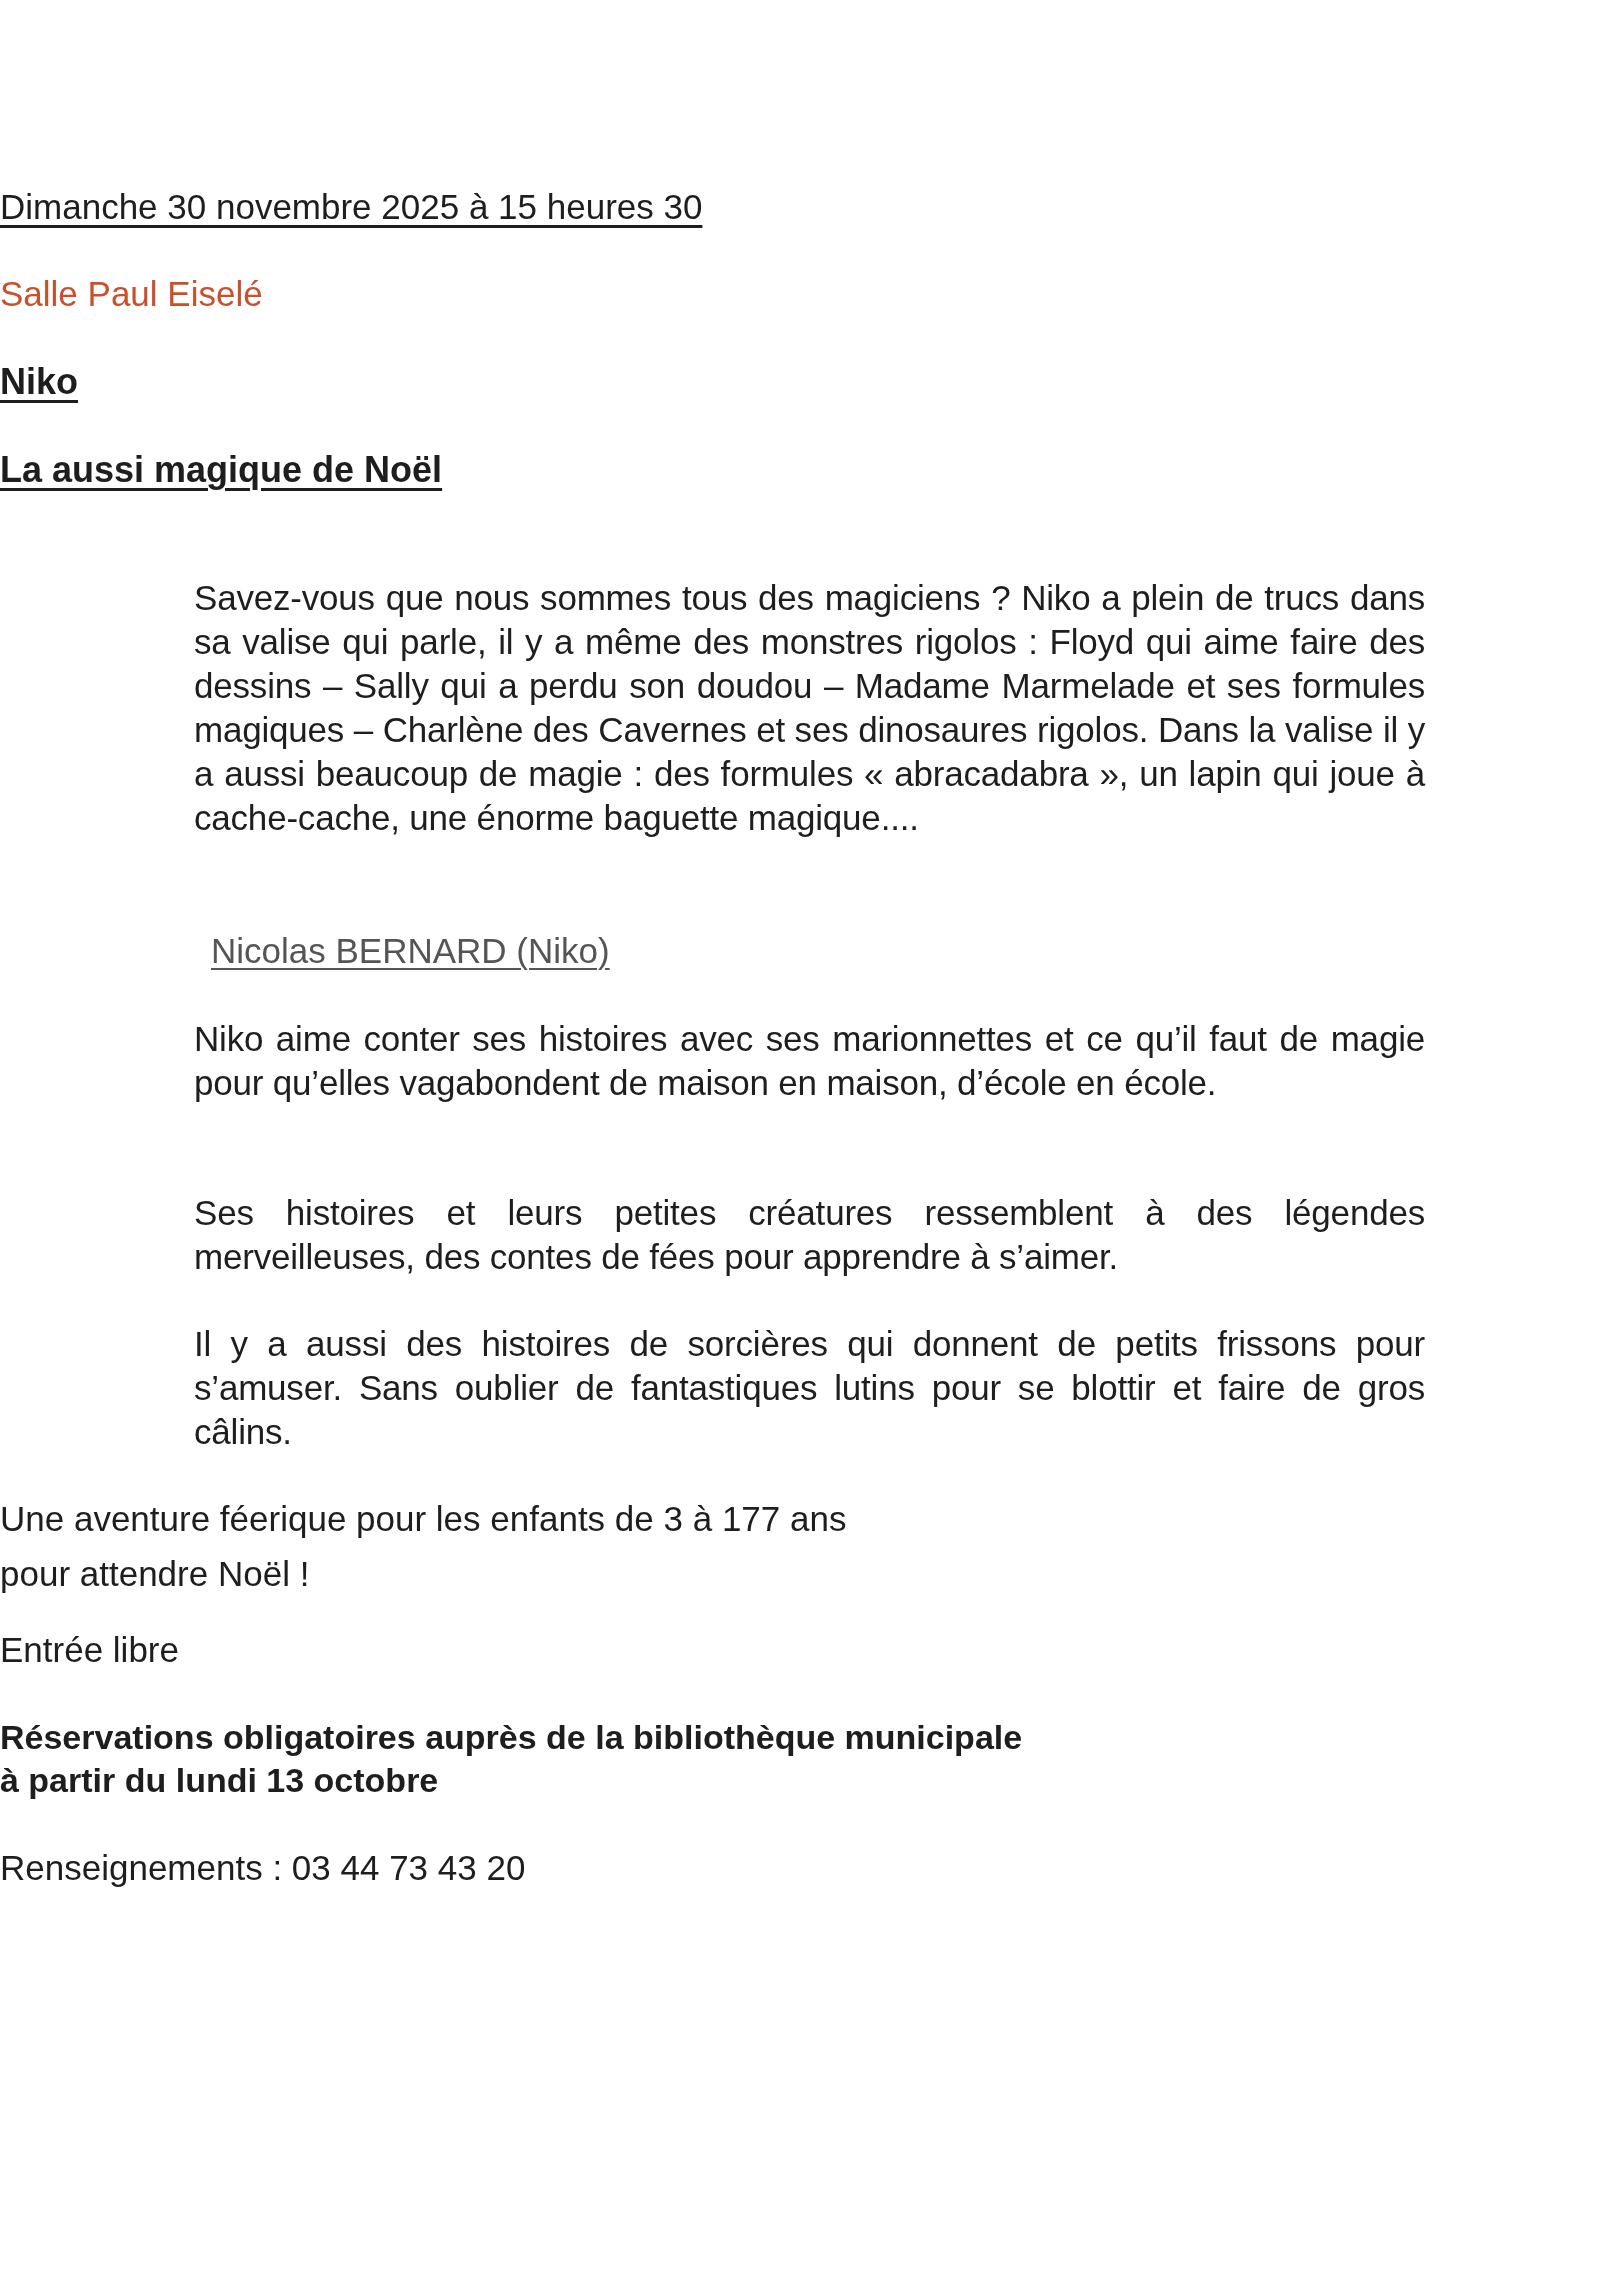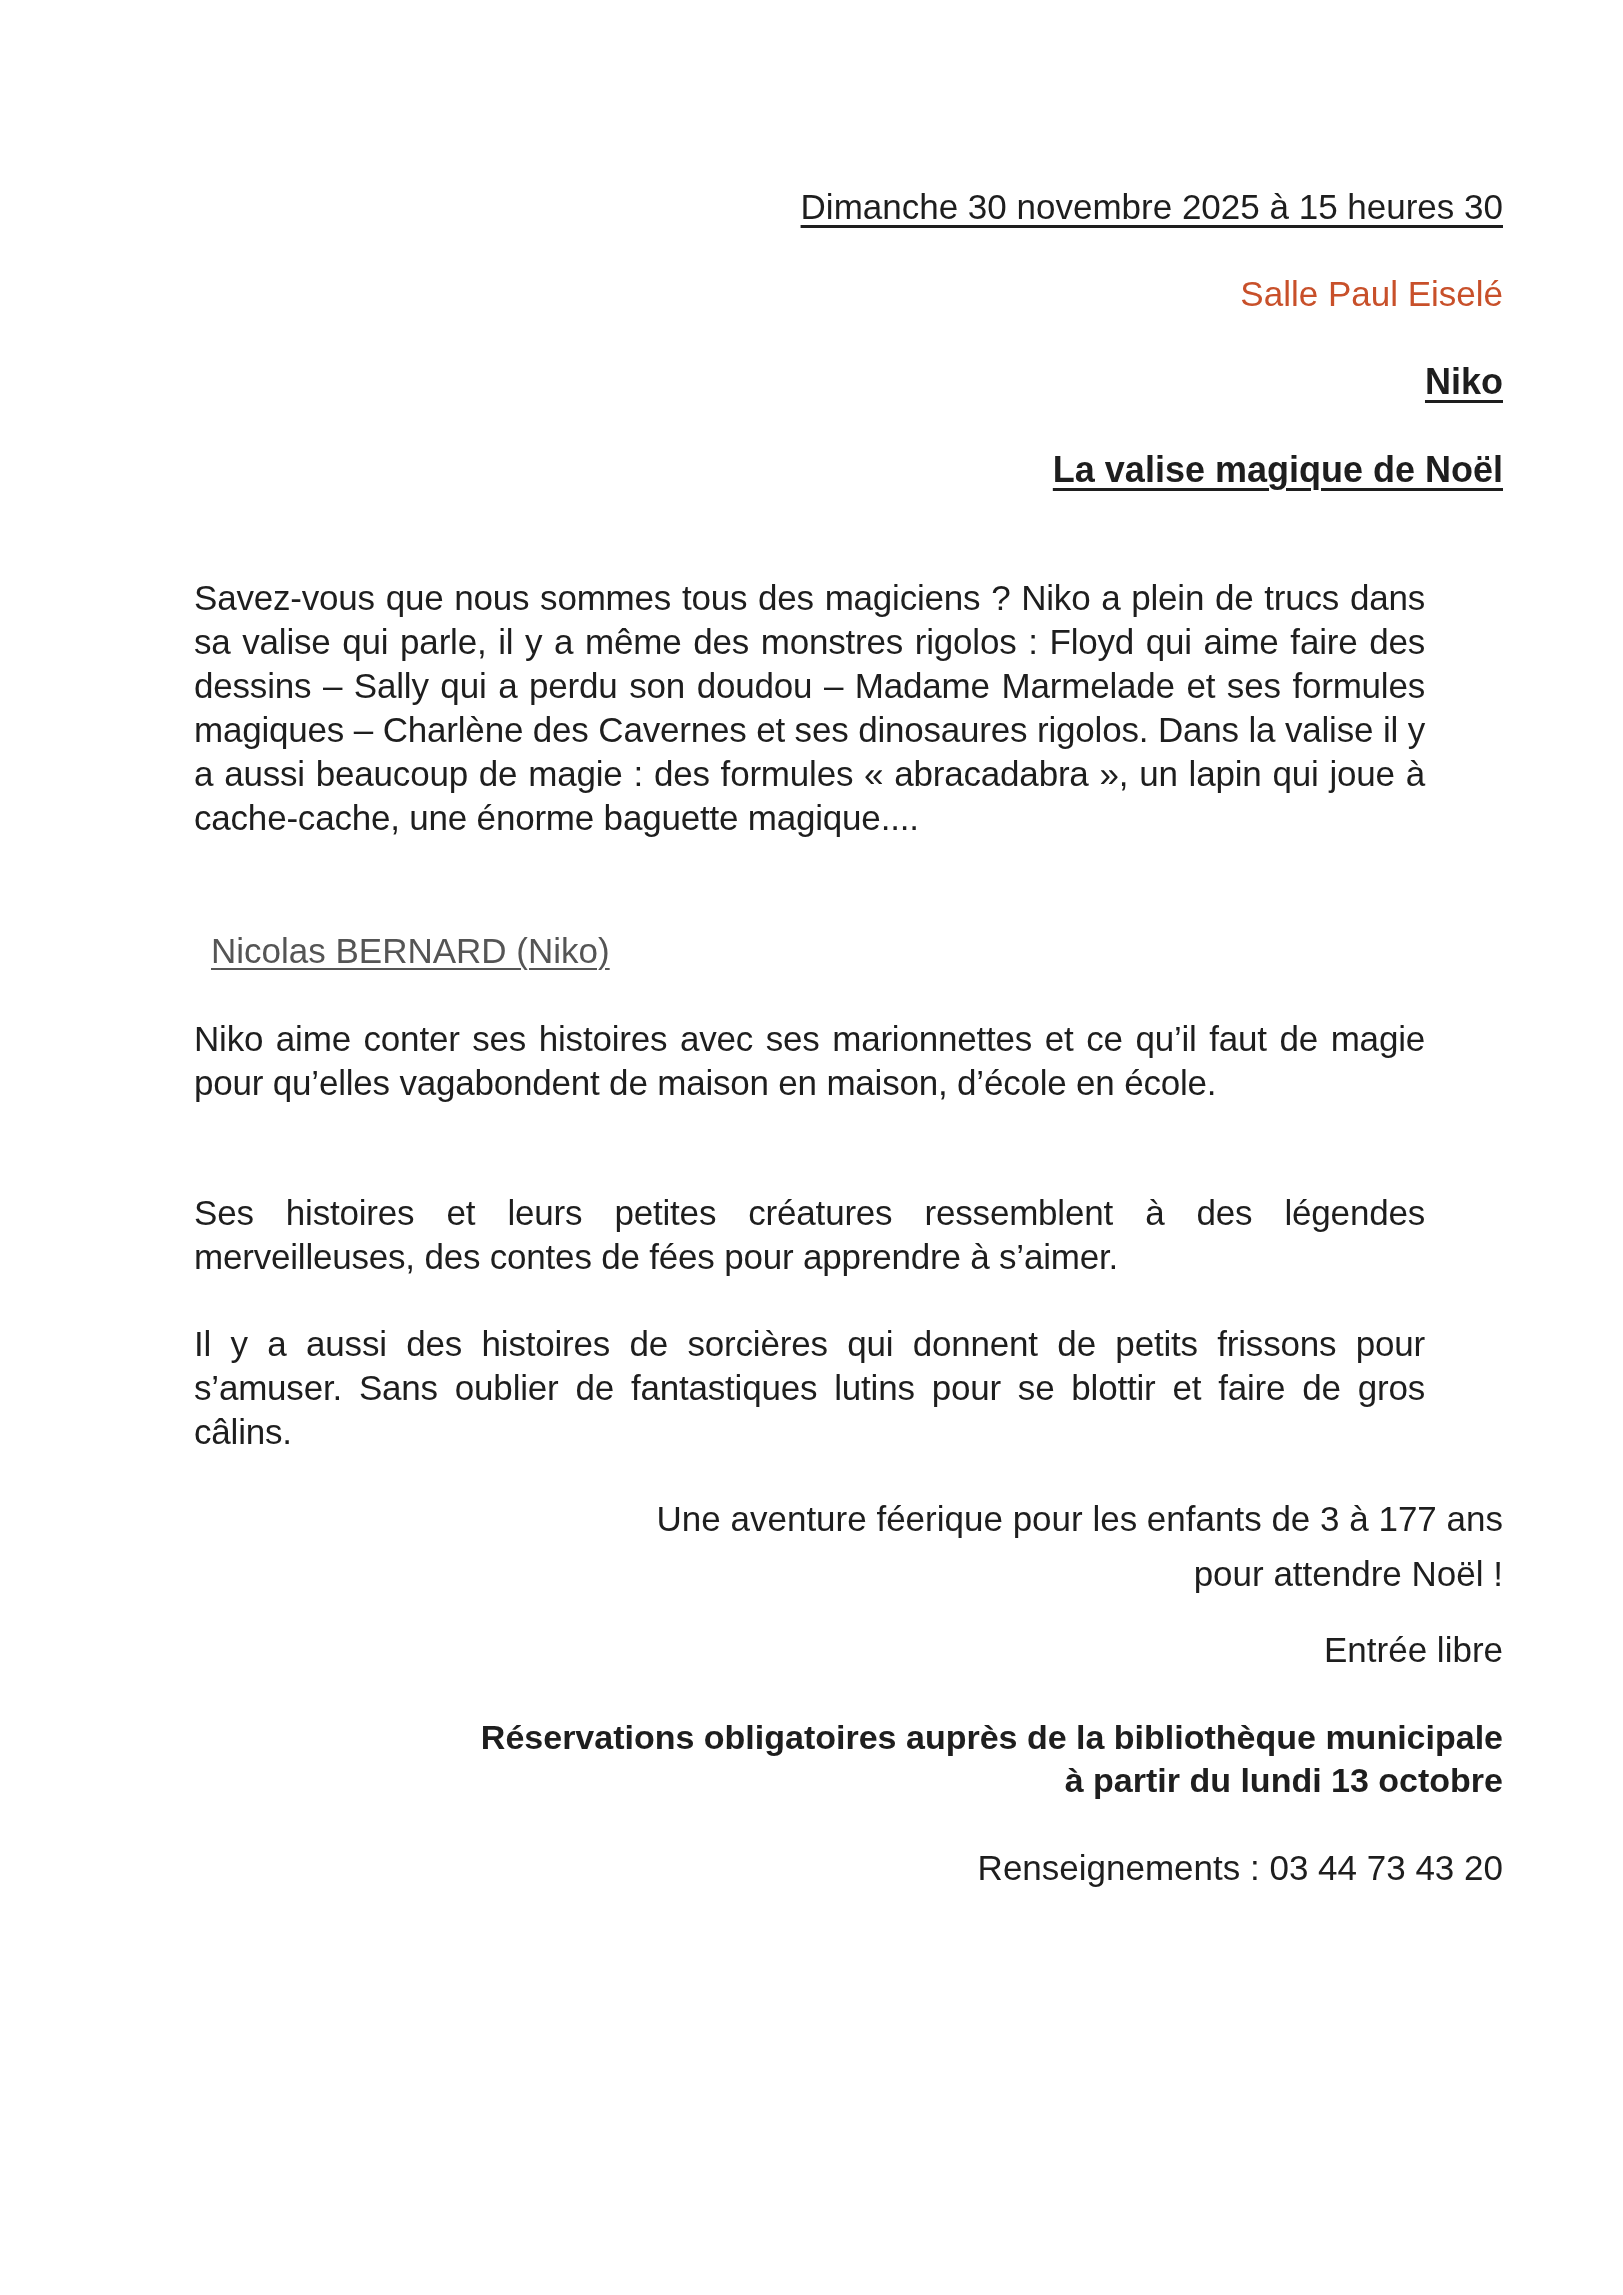--- a/index.html
+++ b/index.html
@@ -18,21 +18,21 @@
     .page {
       position: absolute;
       left: 0; top: 0;
       width: 1623px;
       height: 2295px;
     }
     .center {
       position: absolute;
       left: 0;
       width: 1503px;
-      text-align: right;
+      text-align: left;
     }
     .line {
       font-size: 35px;
       line-height: 43px;
     }
     .u {
       text-decoration: underline;
       text-decoration-thickness: 3.3px;
       text-underline-offset: 5.9px;
     }
@@ -64,21 +64,21 @@
 <body>
 
 <div class="page">
 
   <div class="center line u" style="top:185px;">Dimanche 30 novembre 2025 à 15 heures 30</div>
 
   <div class="center line accent" style="top:272px;">Salle Paul Eiselé</div>
 
   <div class="center line bold u" style="top:360px; font-size:36px;">Niko</div>
 
-  <div class="center line bold u" style="top:448px; font-size:36px;">La valise magique de Noël</div>
+  <div class="center line bold u" style="top:448px; font-size:36px;">La aussi magique de Noël</div>
 
   <div class="body-block" style="top:576px;">Savez-vous que nous sommes tous des magiciens ? Niko a plein de trucs dans sa valise qui parle, il y a même des monstres rigolos : Floyd qui aime faire des dessins – Sally qui a perdu son doudou – Madame Marmelade et ses formules magiques – Charlène des Cavernes et ses dinosaures rigolos. Dans la valise il y a aussi beaucoup de magie : des formules « abracadabra », un lapin qui joue à cache-cache, une énorme baguette magique....</div>
 
   <div class="author" style="top:929px;">Nicolas BERNARD (Niko)</div>
 
   <div class="body-block" style="top:1017px;">Niko aime conter ses histoires avec ses marionnettes et ce qu’il faut de magie pour qu’elles vagabondent de maison en maison, d’école en école.</div>
 
   <div class="body-block" style="top:1191px;">Ses histoires et leurs petites créatures ressemblent à des légendes merveilleuses, des contes de fées pour apprendre à s’aimer.</div>
 
   <div class="body-block" style="top:1322px;">Il y a aussi des histoires de sorcières qui donnent de petits frissons pour s’amuser. Sans oublier de fantastiques lutins pour se blottir et faire de gros câlins.</div>

